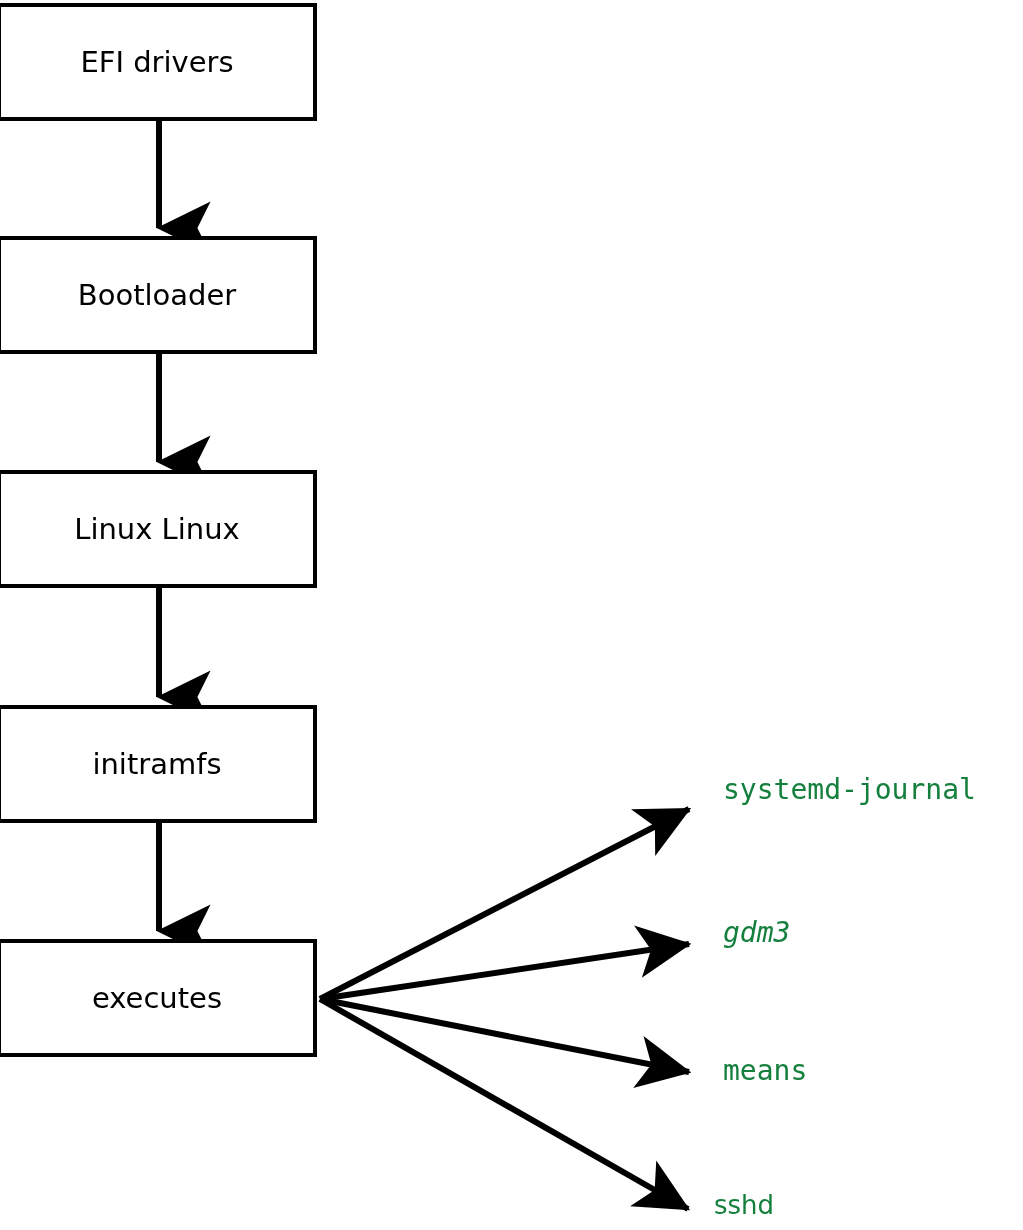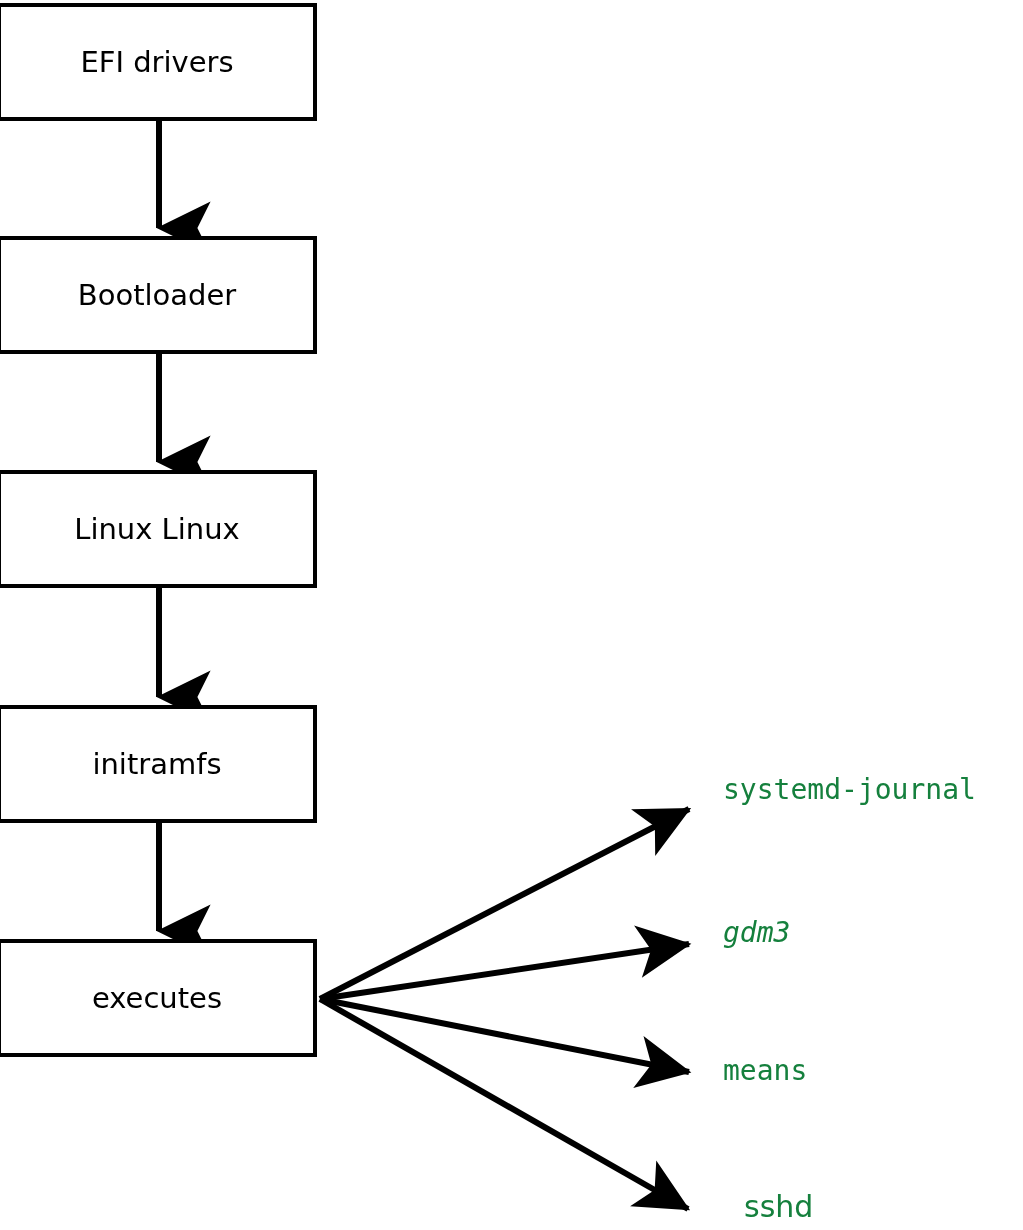--- a/index.html
+++ b/index.html
@@ -48,22 +48,21 @@
   .leaf-label {
     position: absolute;
     font-family: "DejaVu Sans Mono", monospace;
     font-size: 28px;
     color: #15803d;
     line-height: 1;
     white-space: nowrap;
   }
   .leaf-label.sans {
     font-family: "DejaVu Sans", sans-serif;
-    font-size: 30px;
-    margin-left: 30px;
+    font-size: 26px;
   }
   .caption {
     position: absolute;
     font-family: "DejaVu Sans", sans-serif;
     font-size: 28px;
     color: #000000;
     line-height: 1;
     white-space: nowrap;
   }
 </style>

